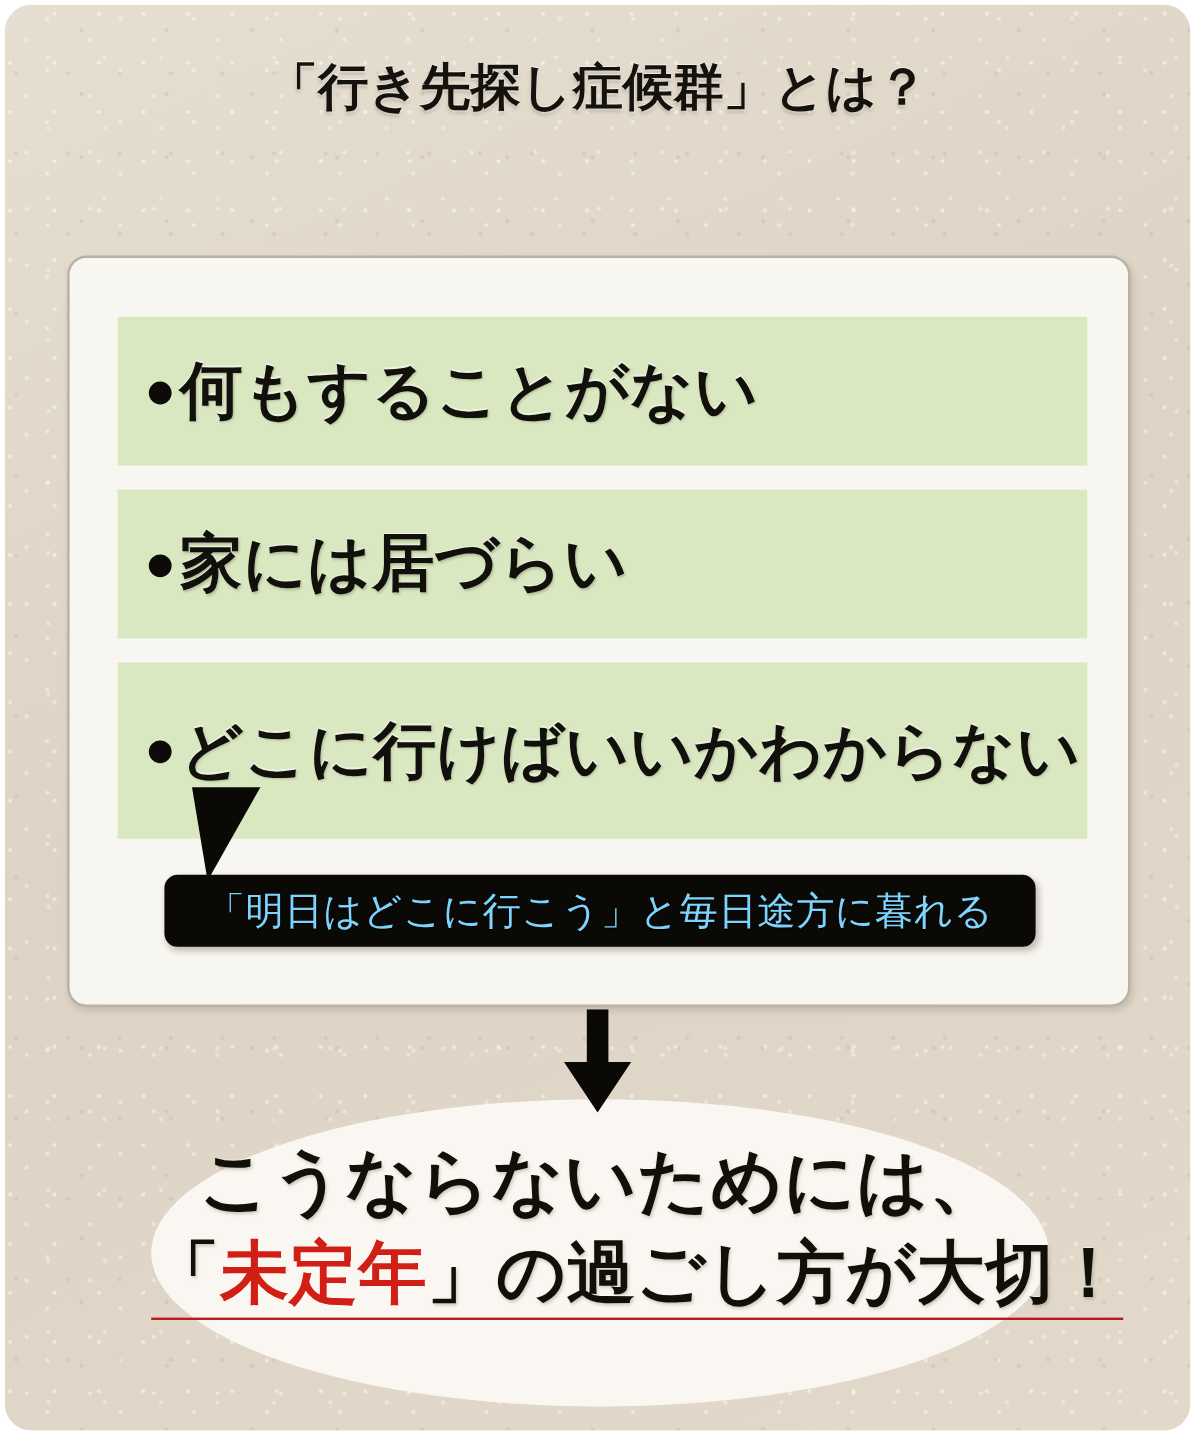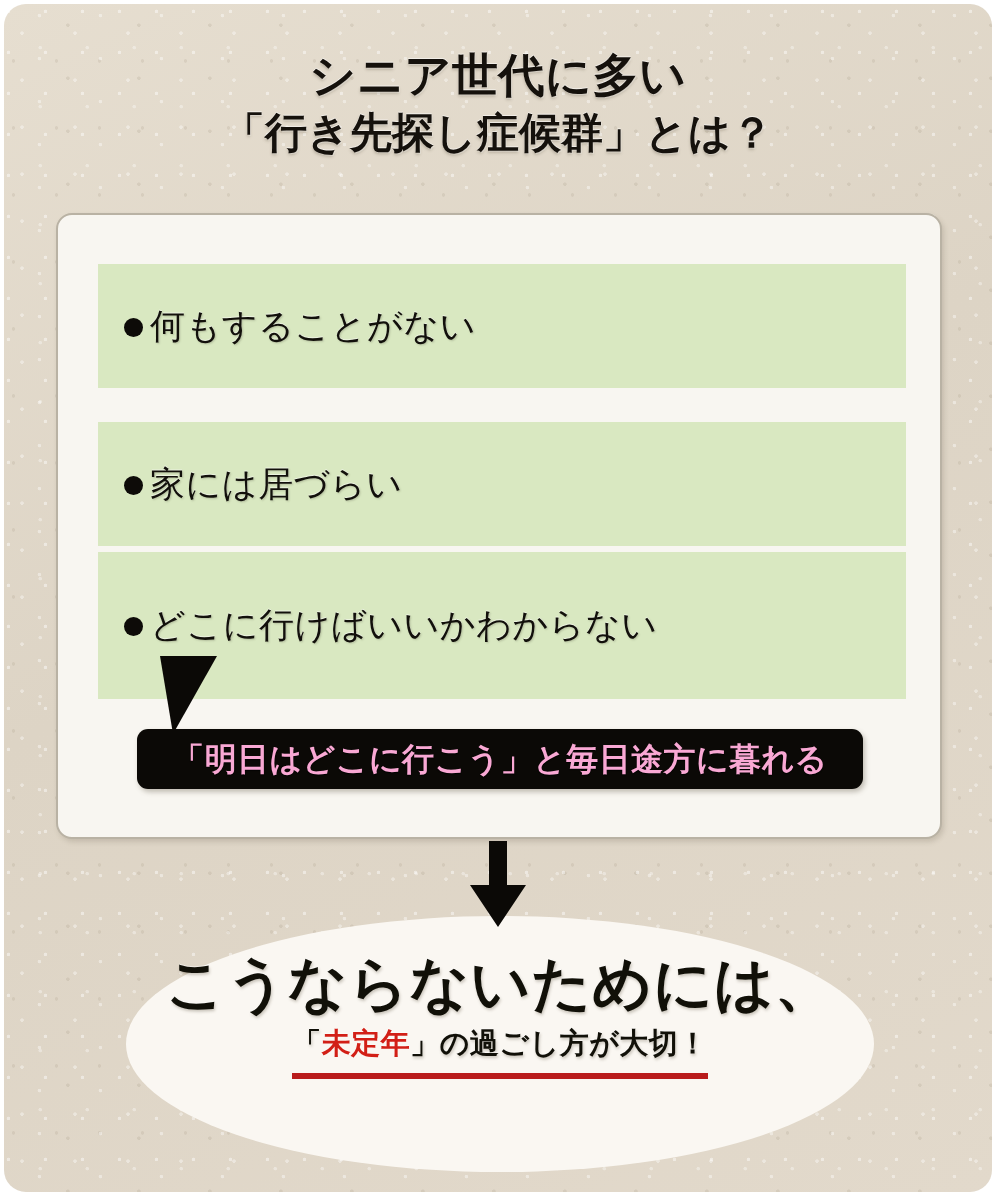--- a/index.html
+++ b/index.html
@@ -86,36 +86,36 @@
     position: absolute;
     left: 40px;
     width: 808px;
     background: #d9e8c1;
     display: flex;
     align-items: center;
     box-sizing: border-box;
     padding: 0 0 0 26px;
   }
   .bullet-row.r1 { top: 49px;  height: 124px; }
-  .bullet-row.r2 { top: 207px; height: 124px; }
+  .bullet-row.r2 { top: 193px; height: 124px; }
   .bullet-row.r3 { top: 337px; height: 147px; }
 
   .bullet-dot {
     width: 19px;
     height: 19px;
     border-radius: 50%;
     background: #0d0b08;
     flex: 0 0 auto;
     margin-right: 7px;
     margin-top: 2px;
   }
   .bullet-text {
     color: #12100b;
-    font-weight: normal;
-    font-size: 35px;
+    font-weight: bold;
+    font-size: 52px;
     line-height: 1;
     letter-spacing: 0.5px;
     white-space: nowrap;
     text-shadow:
       0 -1px 0 rgba(255,255,255,0.5),
       1px 1px 2px rgba(80,80,60,0.28);
   }
 
   
   .callout {
@@ -138,22 +138,22 @@
     top: 441px;
     width: 0;
     height: 0;
     border-left: 13px solid transparent;
     border-right: 44px solid transparent;
     border-bottom: 78px solid #0b0906;
     transform: scaleY(-1);
     z-index: 5;
   }
   .callout-text {
-    color: #f9a8d4;
-    font-weight: bold;
+    color: #7dd3fc;
+    font-weight: normal;
     font-size: 32px;
     letter-spacing: 0.4px;
     white-space: nowrap;
     line-height: 1;
     text-shadow: 0 1px 1px rgba(0,0,0,0.9);
     text-align: center;
   }
 
   
   .down-arrow {
@@ -192,45 +192,44 @@
     line-height: 1.22;
     letter-spacing: 0.5px;
     text-shadow:
       0 -1px 0 rgba(255,255,255,0.5),
       1px 2px 3px rgba(90,80,60,0.30);
   }
   .ellipse-line2 {
     display: inline-block;
     color: #111008;
     font-weight: bold;
-    font-size: 29px;
+    font-size: 57px;
     line-height: 1.24;
     letter-spacing: 0.5px;
-    border-bottom: 6px solid #b91c1c;
-    padding-bottom: 11px;
+    border-bottom: 2px solid #b91c1c;
+    padding-bottom: 1px;
     margin-top: 6px;
     white-space: nowrap;
     text-shadow:
       0 -1px 0 rgba(255,255,255,0.5),
       1px 2px 3px rgba(90,80,60,0.30);
   }
   .accent-red {
     color: #d21f16;
     text-shadow: 0 -1px 0 rgba(255,255,255,0.35);
   }
 </style>
 </head>
 <body>
 
 <div id="infographic">
 
   <div class="bg-panel"></div>
 
   <div class="title-block">
-    <span class="title-line">シニア世代に多い</span>
     <span class="title-line second">「行き先探し症候群」とは？</span>
   </div>
 
   <div class="card">
 
     <div class="bullet-row r1">
       <span class="bullet-dot"></span>
       <span class="bullet-text">何もすることがない</span>
     </div>
 

